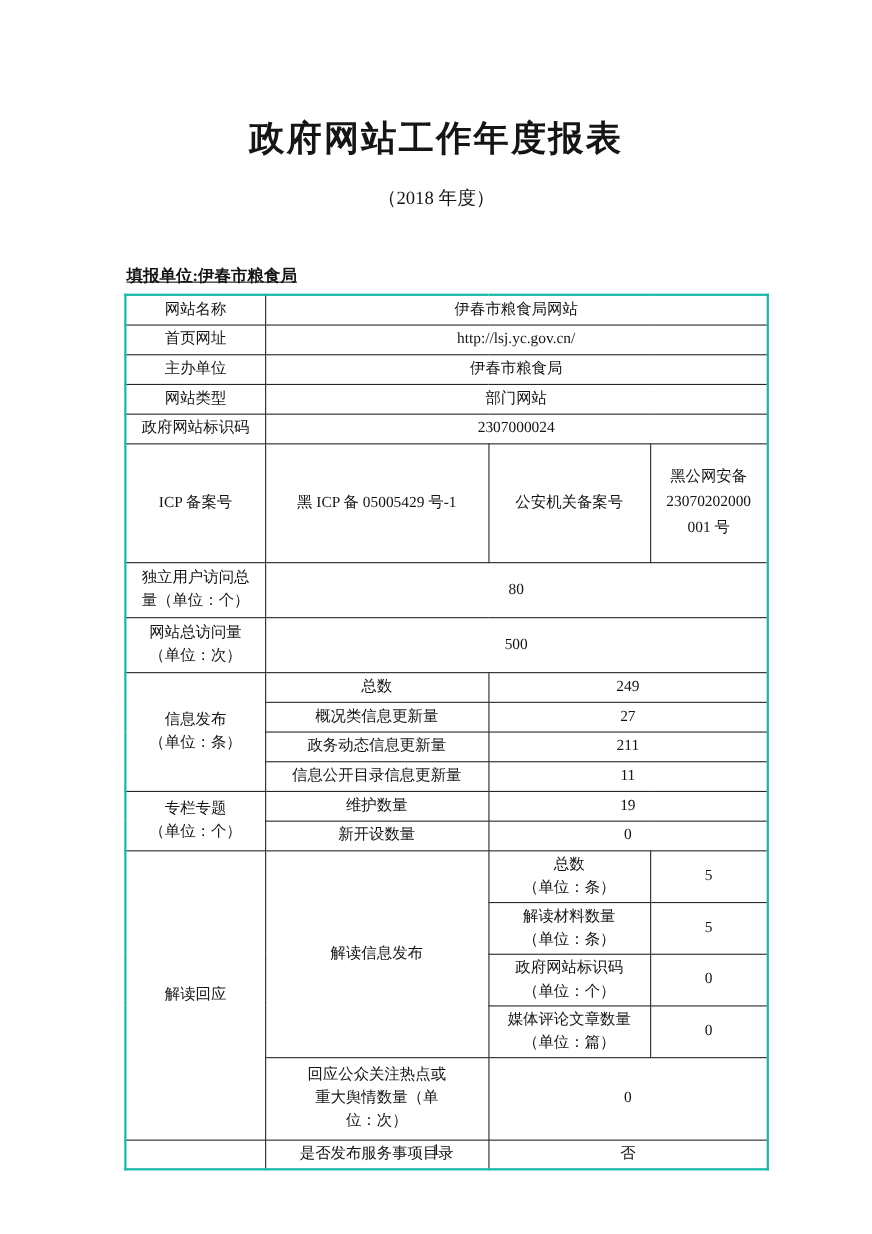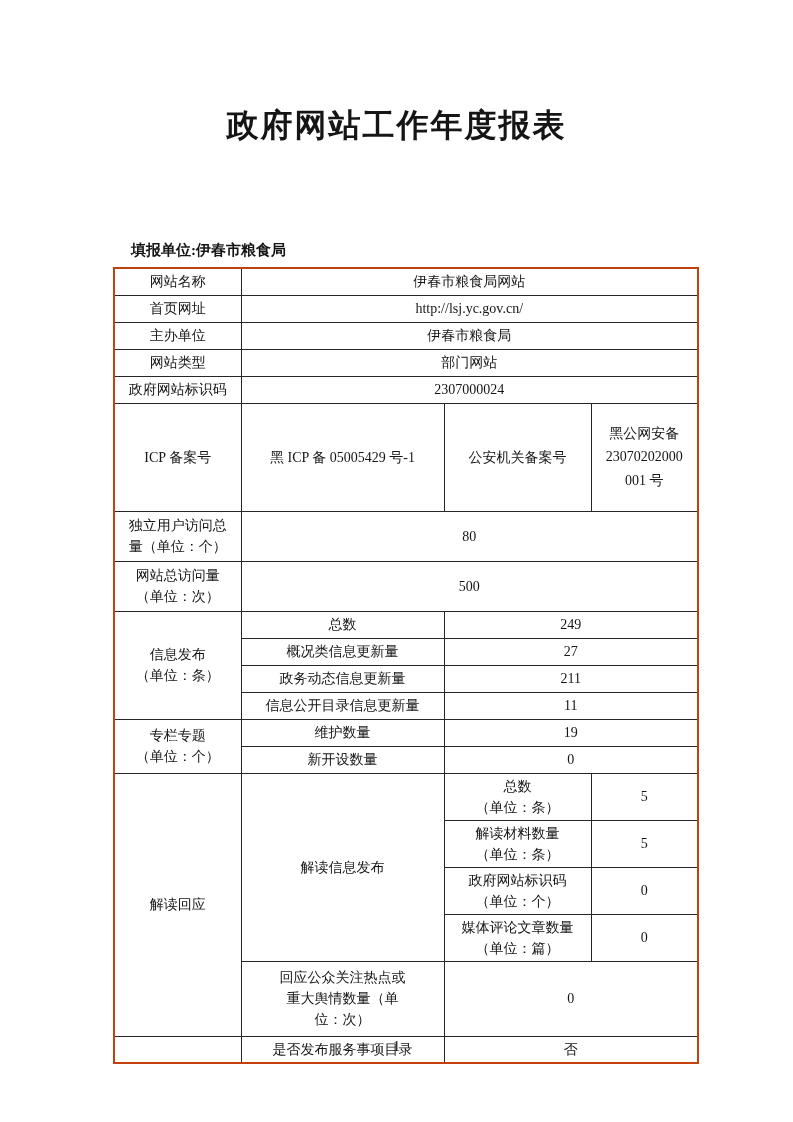--- a/index.html
+++ b/index.html
@@ -25,30 +25,31 @@
     font-weight: bold;
     letter-spacing: 2px;
   }
   .doc-subtitle {
     position: absolute; top: 168px; left: 0;
     width: 100%;
     text-align: center;
     font-size: 17px;
   }
   .unit-line {
-    position: absolute; top: 241px; left: 131px;
+    position: absolute; top: 241px; left: 115px;
     font-size: 15px;
     font-weight: bold;
+    text-decoration: underline;
   }
   table.report {
     position: absolute; top: 267px; left: 113px;
     width: 584px;
     border-collapse: collapse;
     table-layout: fixed;
-    border: 2px solid #c2410c;
+    border: 2px solid #14b8a6;
   }
   table.report td {
     border: 1px solid #262626;
     text-align: center;
     vertical-align: middle;
     font-size: 14px;
     line-height: 1.5;
     padding: 2px 6px;
   }
   tr.r-s  { height: 27px; }
@@ -66,20 +67,21 @@
     text-align: center;
     font-size: 15px;
   }
 </style>
 </head>
 <body>
 
 <div class="page">
 
   <div class="doc-title">政府网站工作年度报表</div>
+  <div class="doc-subtitle">（2018 年度）</div>
   <div class="unit-line">填报单位:伊春市粮食局</div>
 
   <table class="report">
     <colgroup>
       <col style="width:127px">
         <col style="width:203px">
         <col style="width:147px">
         <col style="width:107px">
     </colgroup>
 

